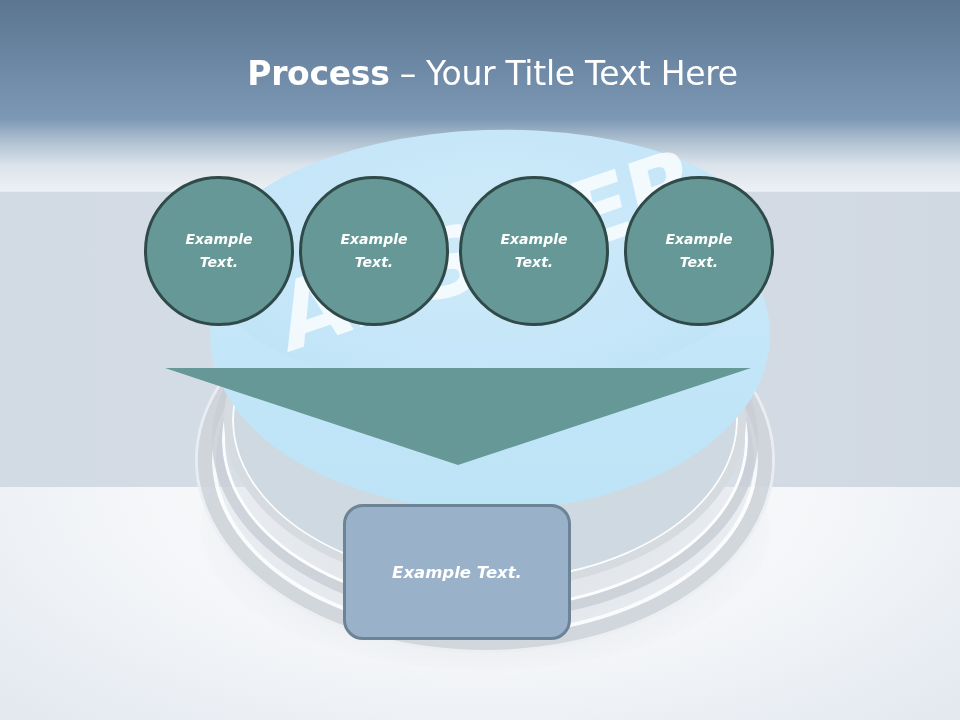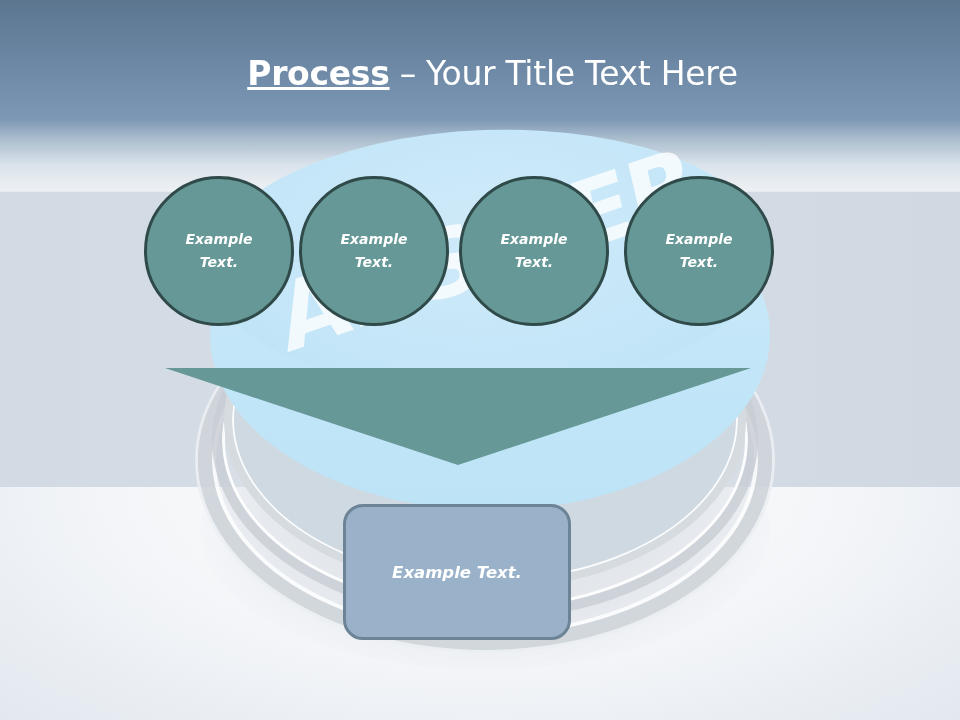--- a/index.html
+++ b/index.html
@@ -34,21 +34,21 @@
   .cap-top { position: absolute; left: 18px; top: 10px; width: 562px; height: 260px; border-radius: 50%;
            background: radial-gradient(ellipse at 50% 40%, #cfeaf9 0%, #c4e6f8 60%, #b9dff4 100%);
            transform: rotate(-2deg); }
   .answer-word { position: absolute; left: 80px; top: 130px; font-family: "DejaVu Sans", sans-serif;
            font-weight: bold; font-size: 92px; letter-spacing: -2px; color: rgba(255,255,255,0.78);
            transform: rotate(-17deg) skewX(-6deg); transform-origin: left bottom; white-space: nowrap; }
 
   
   .title { position: absolute; left: 0; top: 52px; width: 985px; text-align: center; color: #ffffff;
            font-family: "DejaVu Sans", sans-serif; font-size: 33px; line-height: 44px; letter-spacing: -0.3px; }
-  .title .strong { font-weight: bold; text-decoration: underline; }
+  .title .strong { font-weight: bold; }
 
   
   .circle { position: absolute; top: 176px; width: 150px; height: 150px; border-radius: 50%;
            background: #659896; border: 3px solid #2f4a49; box-sizing: border-box;
            display: flex; align-items: center; justify-content: center; text-align: center; }
   .circle span { color: #ffffff; font-family: "DejaVu Sans", sans-serif; font-style: italic; font-weight: bold;
            font-size: 14px; line-height: 23px; width: 90px; margin-top: -1px; }
 
   
   .arrow { position: absolute; left: 0; top: 0; width: 960px; height: 720px; pointer-events: none; }

